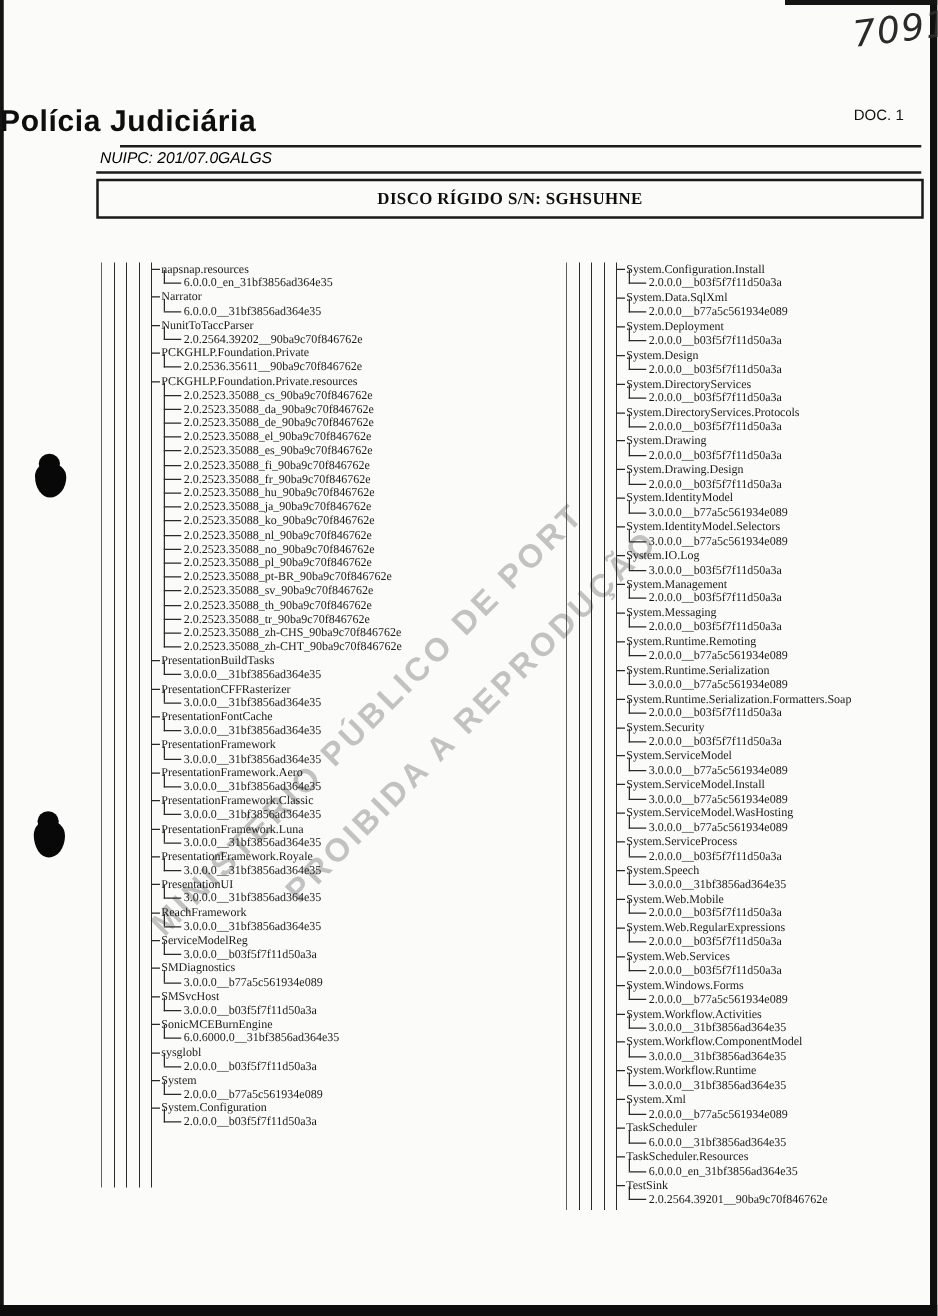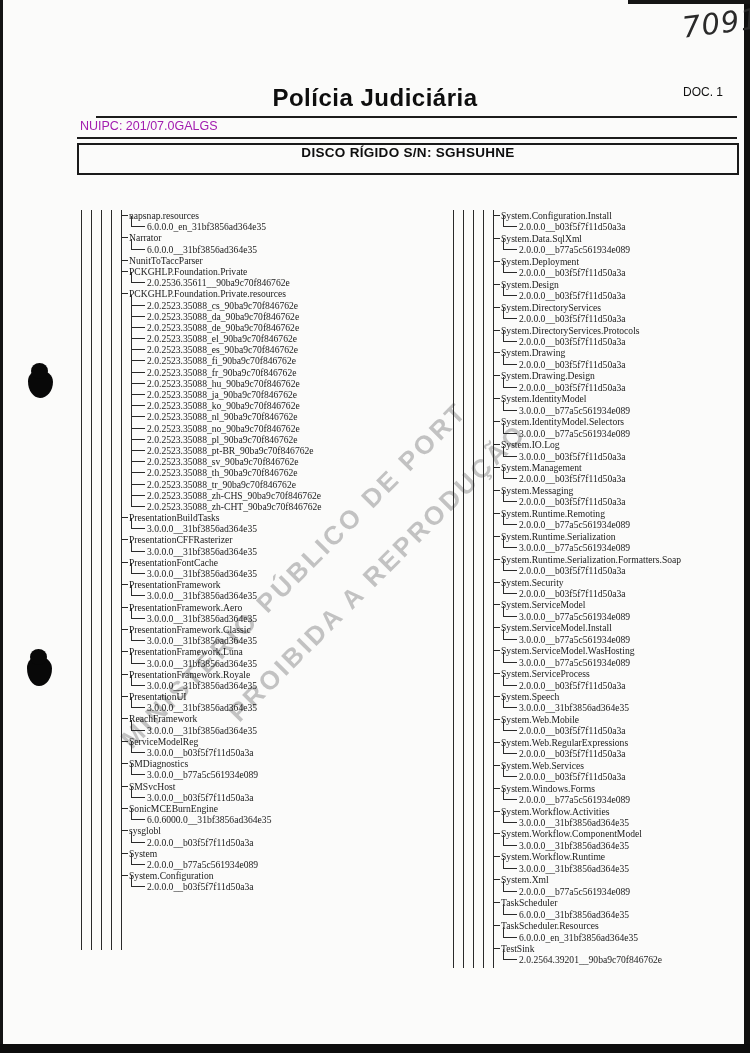--- a/index.html
+++ b/index.html
@@ -15,28 +15,28 @@
   .punch{width:25px;background:#080808;border-radius:46% 54% 52% 48% / 40% 42% 58% 60%;}
   .punch::after{content:"";position:absolute;left:3px;top:-7px;width:17px;height:16px;
                 background:#080808;border-radius:50%;}
   .punch1{left:28px;top:370px;height:28px;}
   .punch2{left:27px;top:656px;height:30px;}
 
   
   .handwritten{left:682px;top:6px;font-family:"DejaVu Sans",sans-serif;font-style:italic;
                font-size:29px;color:#2a2a2a;transform:rotate(-7deg);letter-spacing:1px;}
   .doc-label{left:683px;top:85px;font-size:12px;color:#111;}
-  .page-title{left:0;top:84px;width:750px;text-align:center;font-size:24px;font-weight:bold;
+  .page-title{left:0;top:84px;width:750px;font-size:24px;font-weight:bold;
               color:#0e0e0e;letter-spacing:.5px;}
   .rule{background:#1c1c1c;height:2px;}
   .rule1{left:96px;top:116px;width:641px;}
   .rule2{left:77px;top:137px;width:660px;}
-  .nuipc{left:80px;top:119px;font-size:12.5px;color:#a21caf;}
+  .nuipc{left:80px;top:119px;font-size:12.5px;color:#000000;font-style:italic;}
   .sn-box{left:77px;top:143px;width:658px;height:28px;border:2px solid #1a1a1a;
-          display:flex;align-items:flex-start;justify-content:center;}
+          display:flex;align-items:center;justify-content:center;font-family:Liberation Serif, serif;}
   .sn-box span{font-size:13.5px;font-weight:bold;color:#0e0e0e;letter-spacing:.3px;}
 
   
   .watermark{left:55px;top:330px;width:620px;height:430px;display:flex;flex-direction:column;
              align-items:flex-start;justify-content:center;gap:26px;transform:rotate(-45deg);
              z-index:0;pointer-events:none;}
   .watermark div{font-size:26px;font-weight:600;color:#b5b5b5;opacity:.8;letter-spacing:3px;
                  white-space:nowrap;font-family:"Liberation Sans",sans-serif;}
   .watermark .wm2{margin-left:95px;}
 
@@ -92,20 +92,23 @@
       </div>
     </div>
     <div>
       <div class="nm">Narrator</div>
       <div class="kids">
         <div class="kid">6.0.0.0__31bf3856ad364e35</div>
       </div>
     </div>
     <div>
       <div class="nm">NunitToTaccParser</div>
+      <div class="kids">
+        <div class="kid">2.0.2564.39202__90ba9c70f846762e</div>
+      </div>
     </div>
     <div>
       <div class="nm">PCKGHLP.Foundation.Private</div>
       <div class="kids">
         <div class="kid">2.0.2536.35611__90ba9c70f846762e</div>
       </div>
     </div>
     <div>
       <div class="nm">PCKGHLP.Foundation.Private.resources</div>
       <div class="kids">

